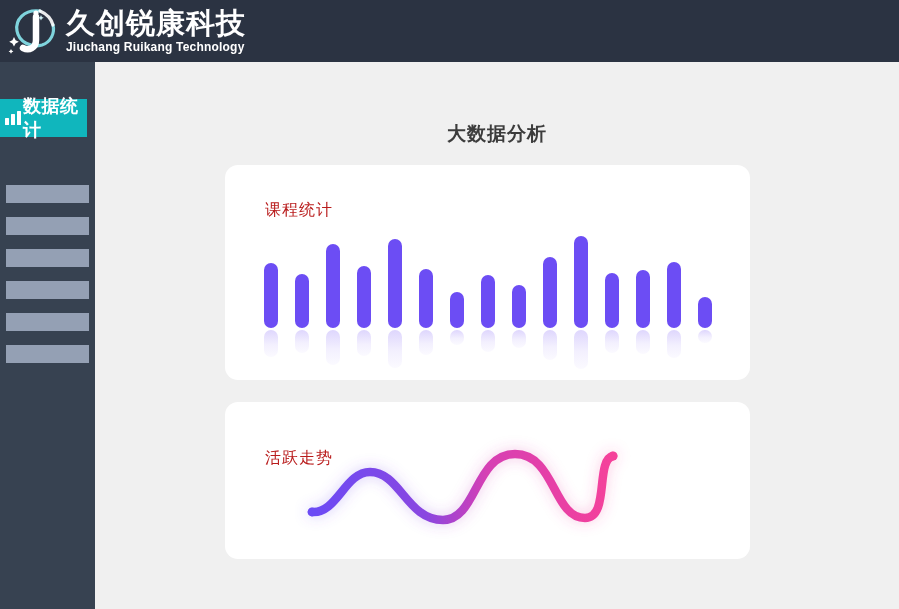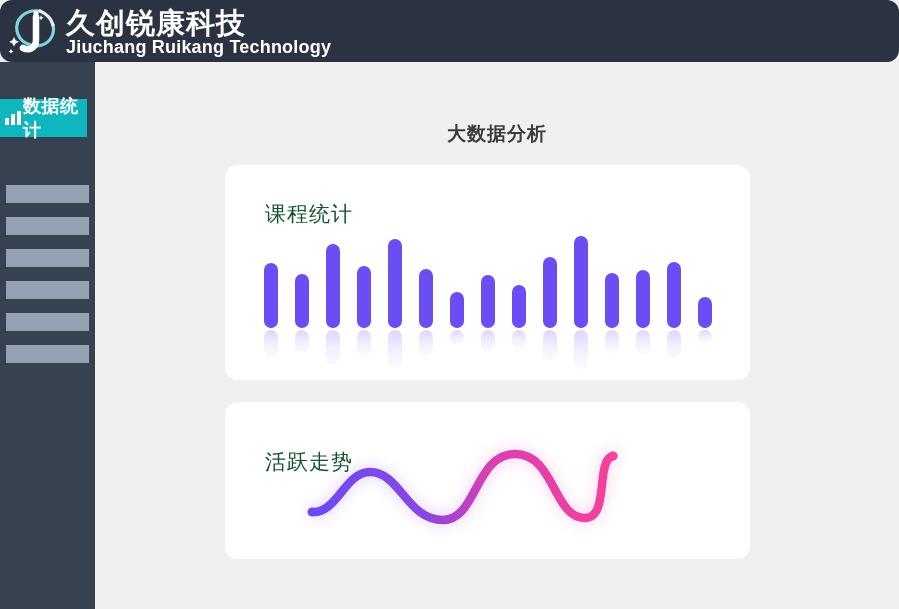--- a/index.html
+++ b/index.html
@@ -20,21 +20,21 @@
   .logo-mark{
     width:58px;height:56px;margin-left:4px;margin-top:2px;
     position:relative;flex:0 0 auto;
   }
   .logo-text{margin-left:4px;display:flex;flex-direction:column;justify-content:center;}
   .logo-cn{
     color:#ffffff;font-size:29px;font-weight:bold;letter-spacing:1px;
     line-height:31px;
   }
   .logo-en{
-    color:#ffffff;font-size:18px;font-weight:bold;letter-spacing:0.2px;
+    color:#ffffff;font-size:12px;font-weight:bold;letter-spacing:0.2px;
     line-height:15px;margin-top:1px;
   }
 
   
   .sidebar{
     position:absolute;left:0;top:62px;width:95px;height:547px;
     background:#374251;
   }
   .side-active{
     position:absolute;left:0;top:37px;width:87px;height:38px;
@@ -62,21 +62,21 @@
   }
   .page-title{
     position:absolute;left:0;top:59px;width:804px;text-align:center;
     font-size:19px;font-weight:bold;color:#3c3c3c;letter-spacing:1px;
   }
 
   .card{
     position:absolute;background:#ffffff;border-radius:13px;
   }
   .card-title{
-    position:absolute;font-size:21px;color:#14532d;letter-spacing:1px;
+    position:absolute;font-size:16px;color:#b91c1c;letter-spacing:1px;
   }
 
   
   .barchart{position:absolute;left:0;top:0;width:100%;height:100%;}
   .bar-col{position:absolute;bottom:0;width:14px;}
   .bar-main{
     position:absolute;left:0;width:14px;background:#6c4df4;border-radius:7px;
   }
   .bar-reflect{
     position:absolute;left:0;width:14px;border-radius:7px;
@@ -84,21 +84,21 @@
   }
 
   
   .linewrap{position:absolute;left:0;top:0;width:100%;height:100%;}
 </style>
 </head>
 <body>
 
 <div class="app">
 
-  <div class="header" style="background: rgb(43, 51, 66); border-radius: 12px;">
+  <div class="header" style="background: rgb(43, 51, 66);">
     <div class="logo-mark">
       <svg width="58" height="56" viewBox="0 0 58 56" aria-hidden="true">
 
         <path d="M36 7 C20 5 11 16 13 27 C15 38 27 44 38 41 C47 38 51 29 49 21" fill="none" stroke="#7fd4dd" stroke-width="3.2" stroke-linecap="round"></path>
         <path d="M49 21 C47.5 15.5 43 10 36 7" fill="none" stroke="#ffffff" stroke-width="3.2" stroke-linecap="round" opacity="0.9"></path>
 
         <path d="M32 13 L32 36 C32 44 25 47 19 44" fill="none" stroke="#ffffff" stroke-width="6.5" stroke-linecap="round"></path>
         <circle cx="32" cy="9" r="2.6" fill="#ffffff"></circle>
 
         <path d="M10 33 l1.6 3.2 3.2 1.6 -3.2 1.6 -1.6 3.2 -1.6 -3.2 -3.2 -1.6 3.2 -1.6 z" fill="#ffffff"></path>

